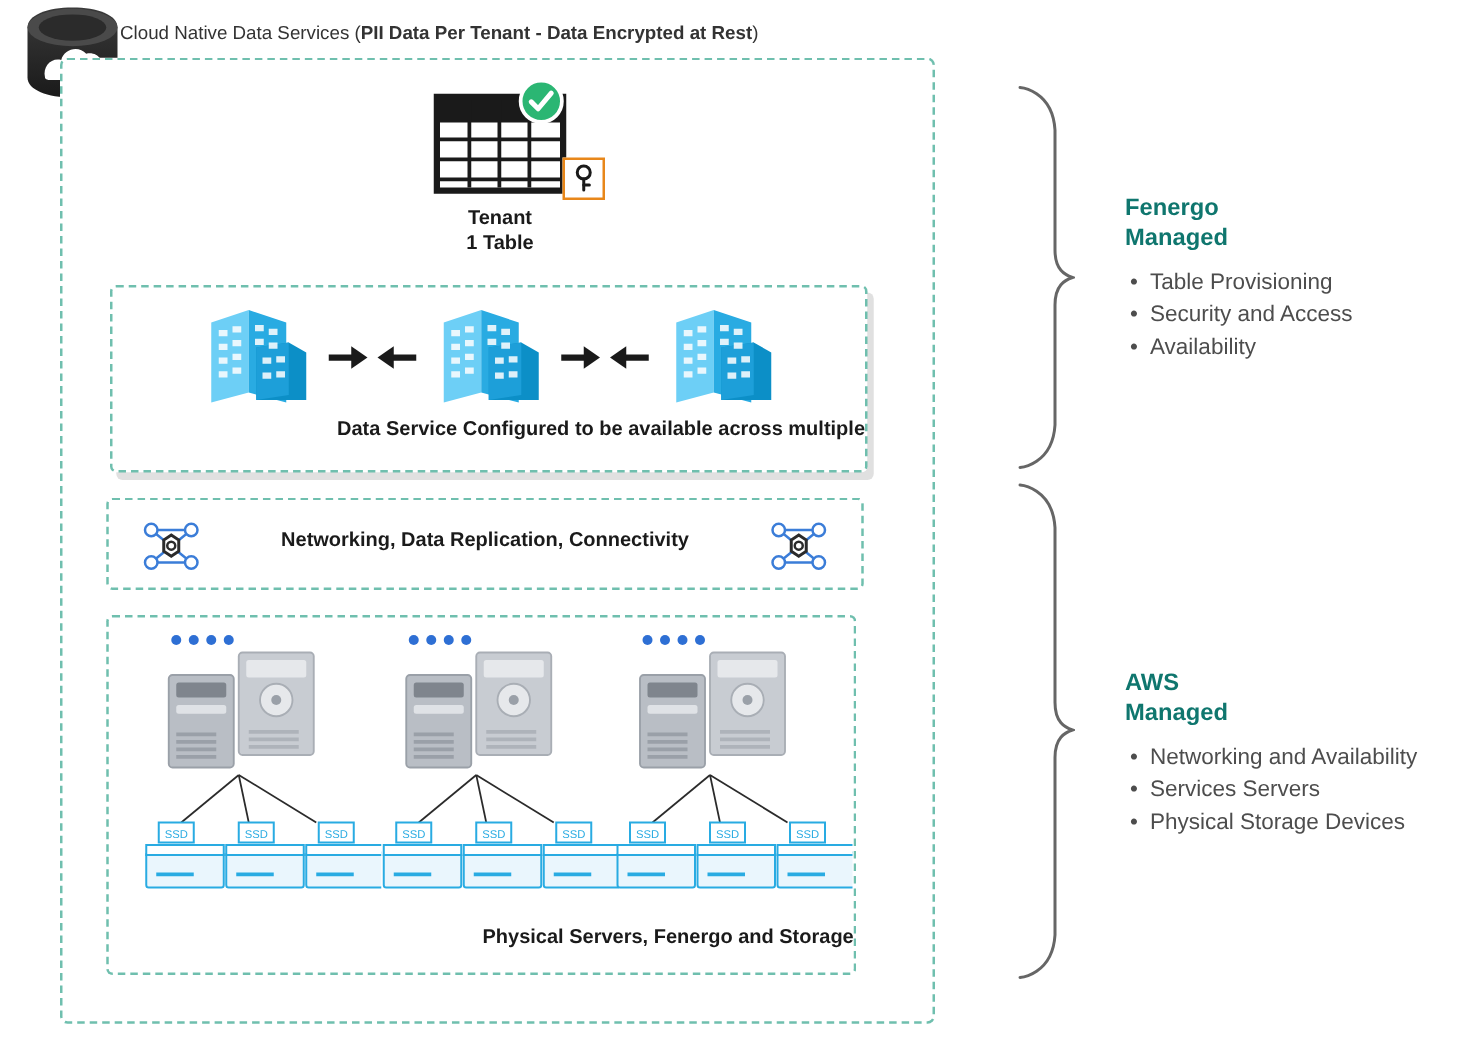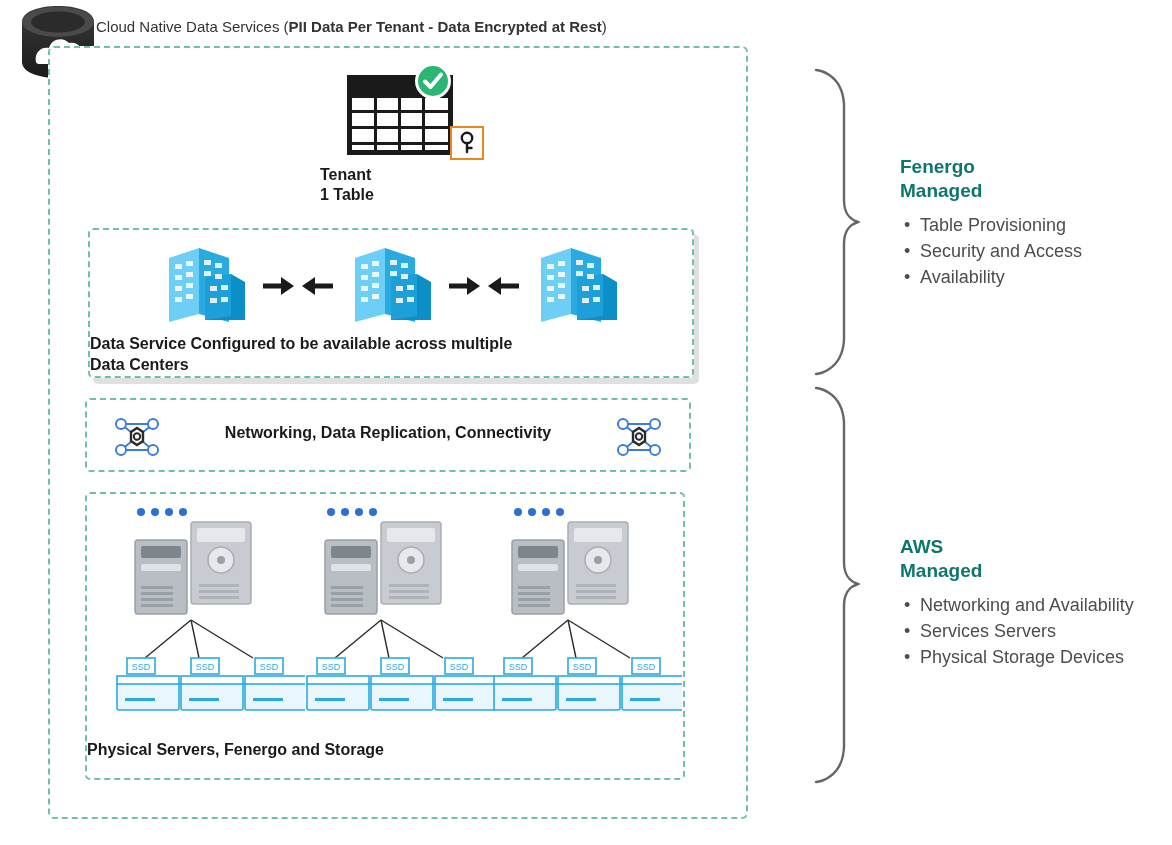--- a/index.html
+++ b/index.html
@@ -54,21 +54,21 @@
     width: 88px;
     height: 80px;
   }
 
   
   .tenant-block {
     position: absolute;
     left: 320px;
     top: 75px;
     width: 160px;
-    text-align: left;
+    text-align: center;
   }
   .tenant-table {
     position: relative;
     width: 106px;
     height: 80px;
     margin: 0 auto;
     background: #ffffff;
     border: 5px solid #1a1a1a;
     box-sizing: border-box;
   }
@@ -132,21 +132,21 @@
   }
   .panel.shadowed { box-shadow: 5px 6px 0 rgba(0,0,0,0.12); }
 
   #panel-datacenters { left: 88px; top: 228px; width: 606px; height: 150px; }
   #panel-networking  { left: 85px; top: 398px; width: 606px; height: 74px;  }
   #panel-physical    { left: 85px; top: 492px; width: 600px; height: 288px; }
 
   .panel-caption {
     position: absolute;
     left: 0; right: 0;
-    text-align: left;
+    text-align: right;
     font-size: 16px;
     font-weight: bold;
     color: #1a1a1a;
     line-height: 1.3;
   }
 
   
   .buildings-row {
     position: absolute;
     left: 0; right: 0;
@@ -392,21 +392,20 @@
               <rect x="66" y="41" width="7" height="5"></rect>
             <rect x="55" y="54" width="7" height="5"></rect>
               <rect x="66" y="53" width="7" height="5"></rect>
           </g>
         </svg>
       </div>
 
     </div>
     <div class="panel-caption" style="top:104px;">
       <div>Data Service Configured to be available across multiple</div>
-      <div>Data Centers</div>
     </div>
   </div>
 
   <div class="panel" id="panel-networking">
     <div class="net-icon-left">
       <svg width="56" height="50" viewBox="0 0 56 50">
         <g stroke="#3b7dd8" stroke-width="2" fill="none">
           <path d="M12 12 L28 25 L12 38 M44 12 L28 25 L44 38 M12 12 L44 12 M12 38 L44 38"></path>
           <polygon points="28,16 34,20 34,29 28,33 22,29 22,20" fill="#ffffff" stroke="#2b2b2b" stroke-width="2.4"></polygon>
           <circle cx="28" cy="24.5" r="3.2" fill="#ffffff" stroke="#2b2b2b" stroke-width="2"></circle>

